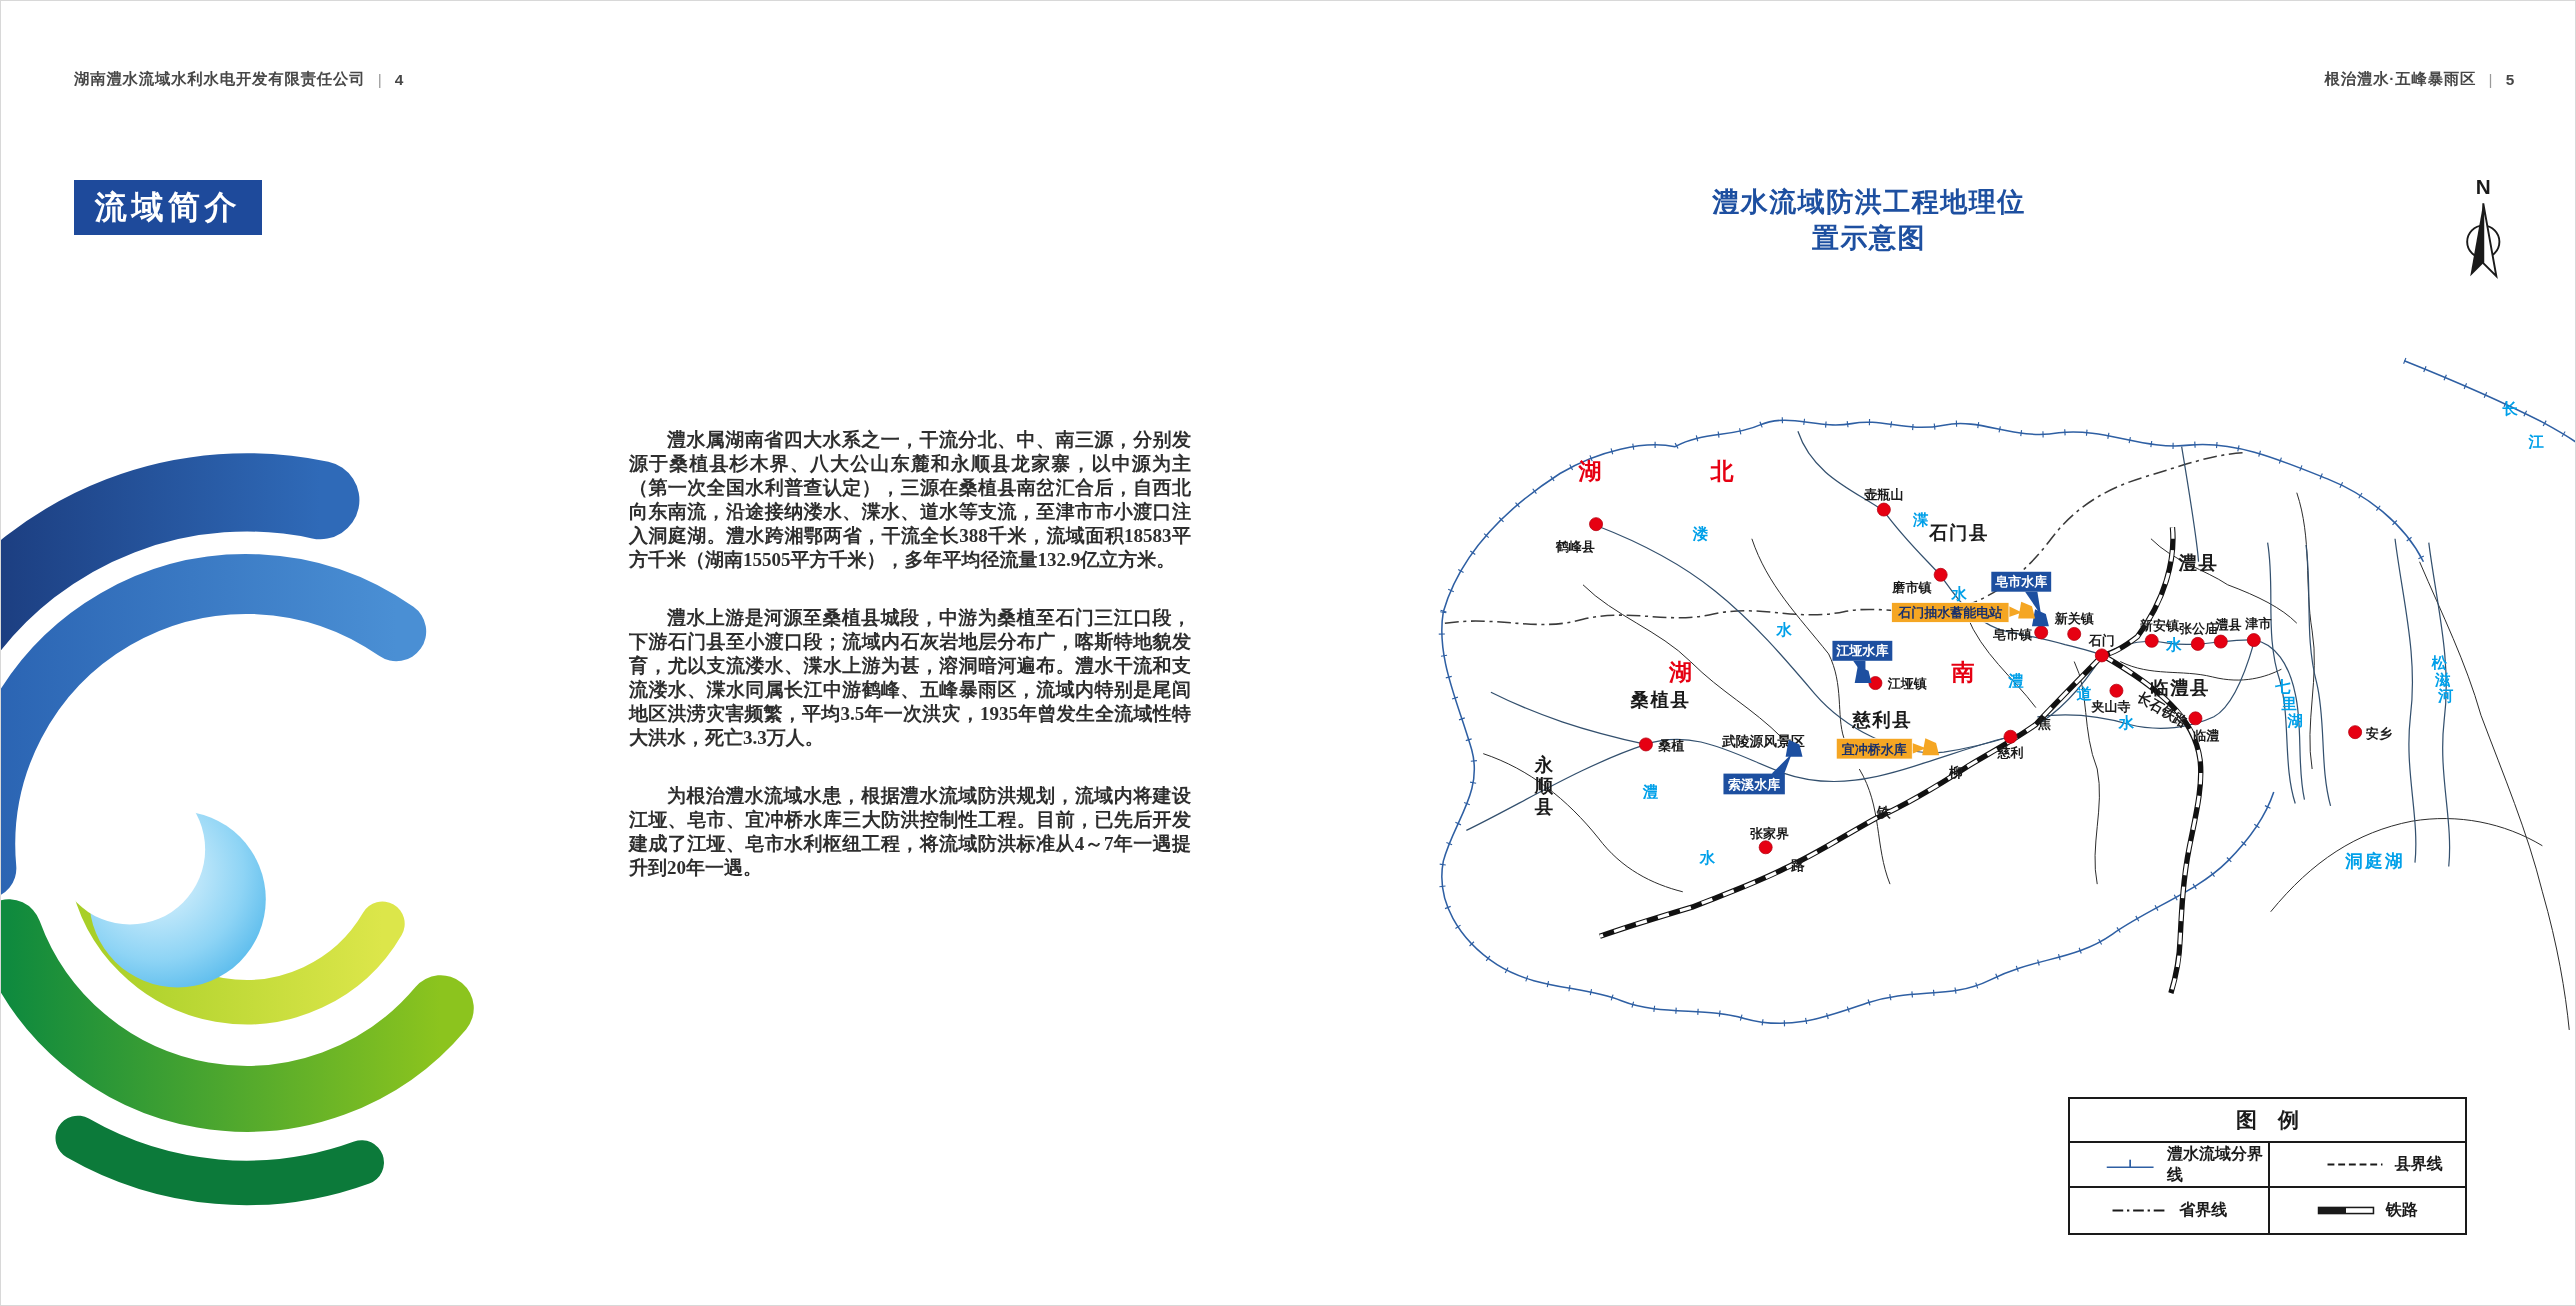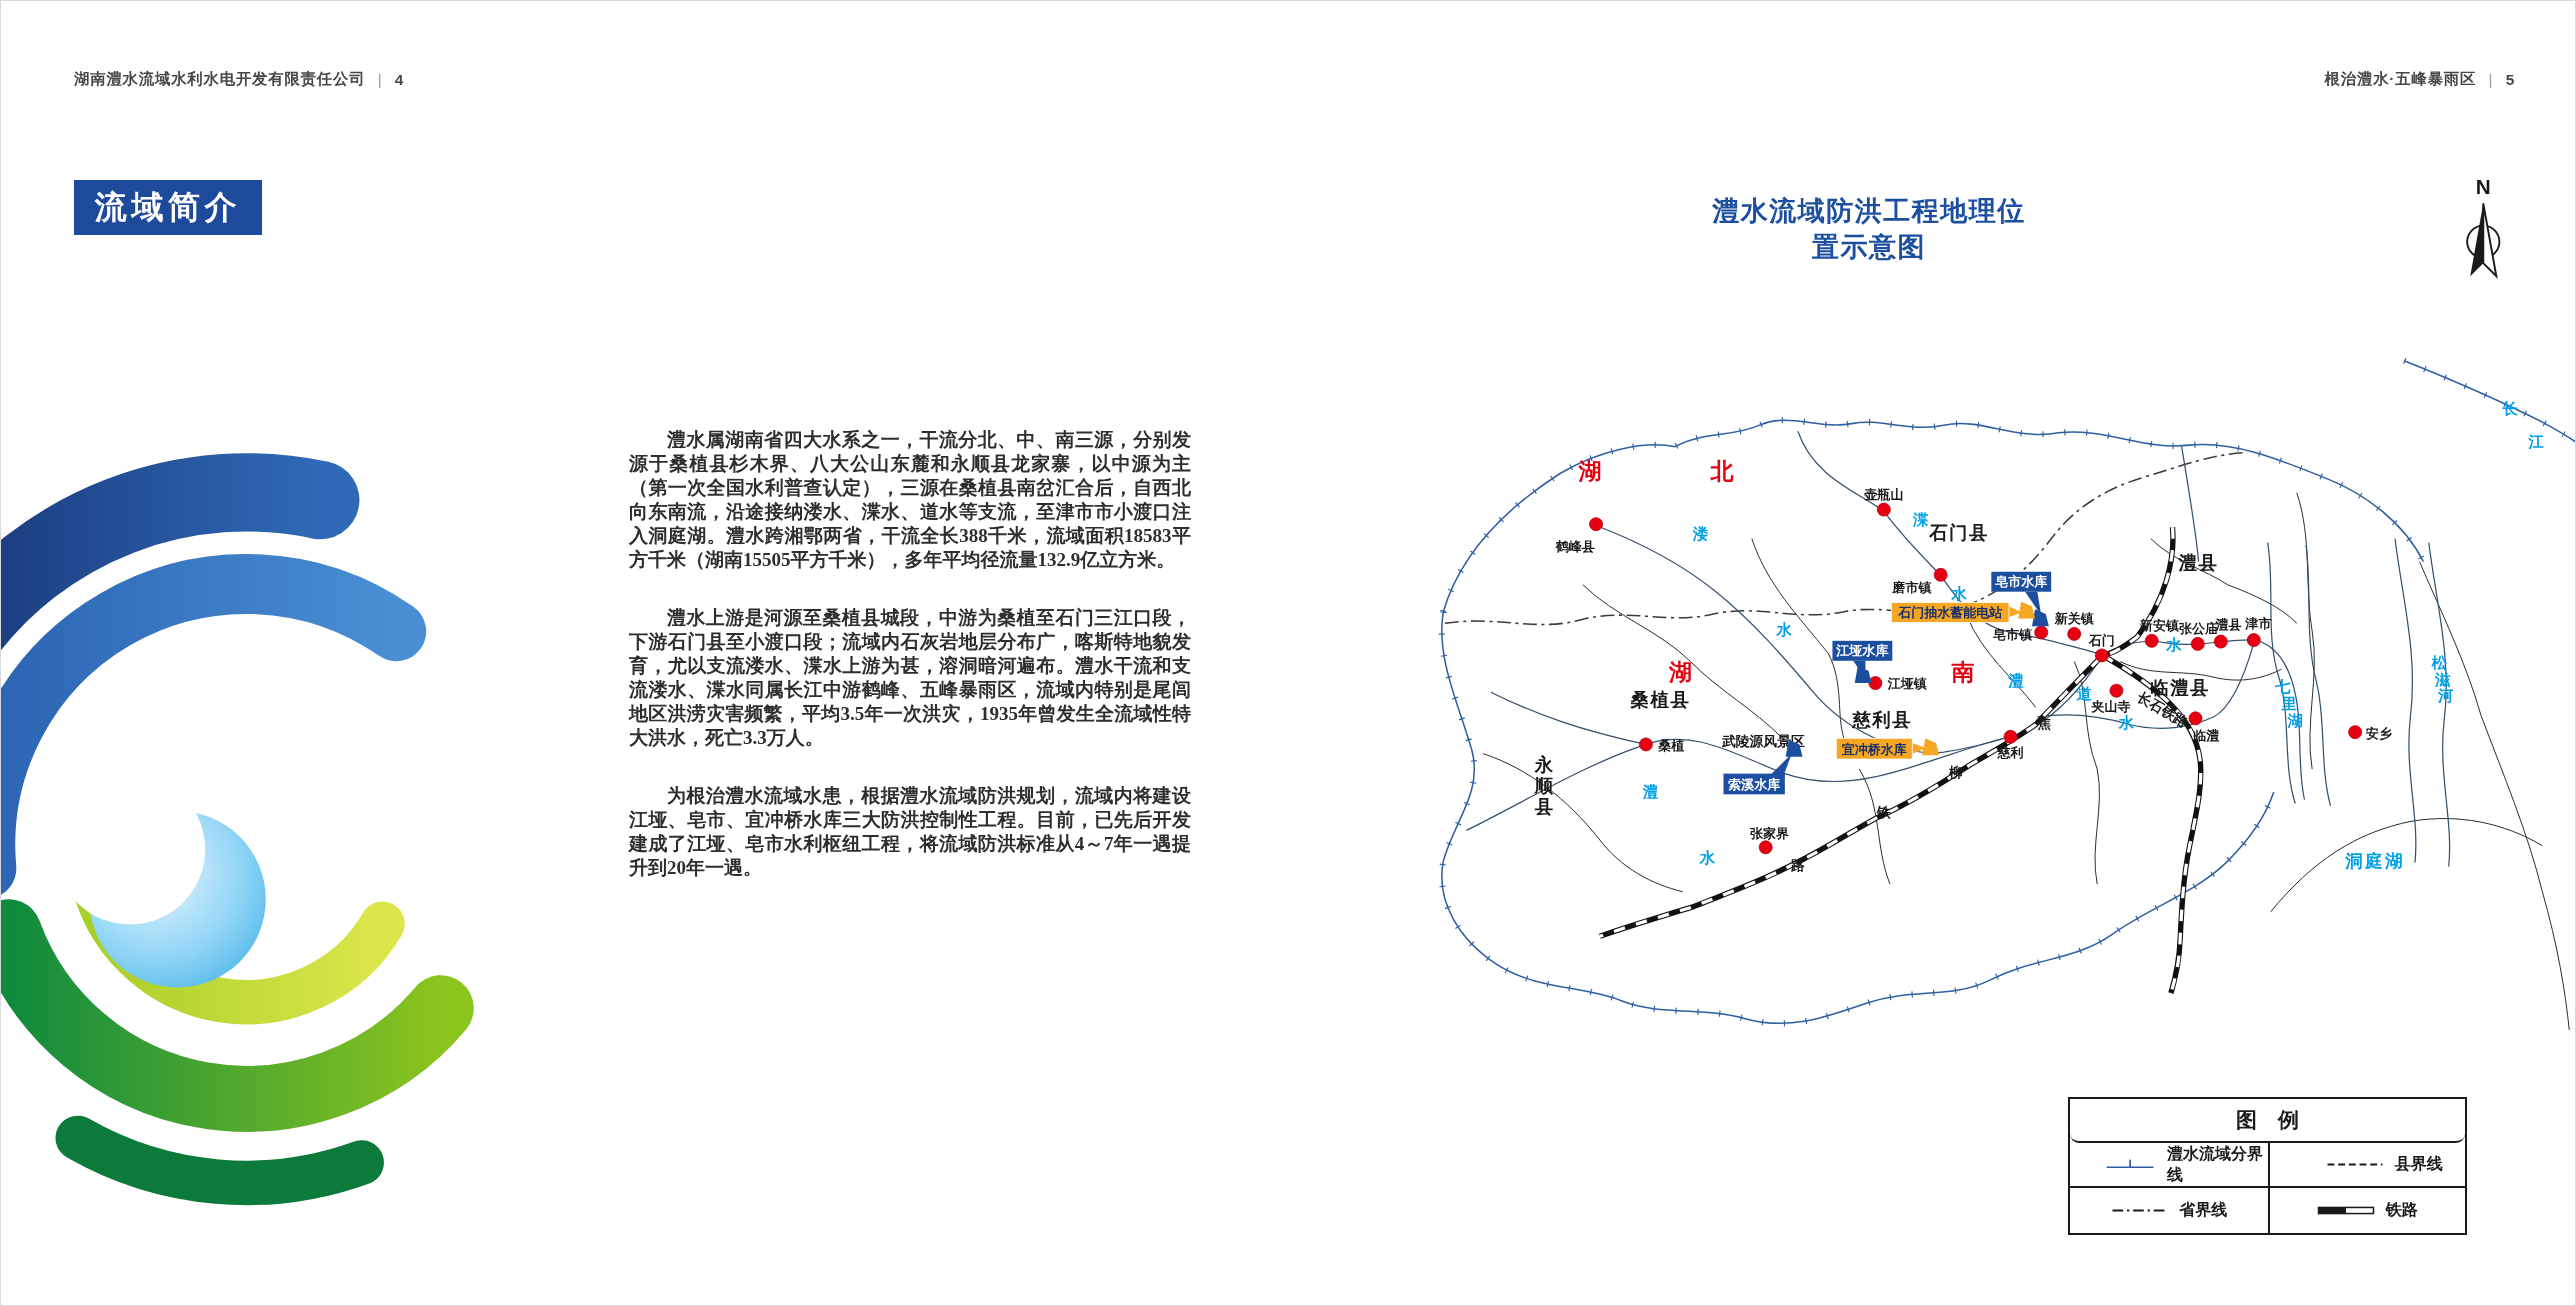--- a/index.html
+++ b/index.html
@@ -7,21 +7,21 @@
         font-family:"Liberation Sans","DejaVu Sans",sans-serif;border:0.8px solid #d8d8d8;box-sizing:border-box;}
   .hdr{position:absolute;top:68px;font-size:15.4px;font-weight:bold;color:#474747;letter-spacing:0.8px;display:flex;align-items:center;gap:12.3px;}
   .hdr-left{left:73px;}
   .hdr-right{right:60px;}
   .hdr .sep{color:#9a9a9a;font-weight:normal;}
   .sec-box{position:absolute;left:73px;top:179px;width:188px;height:55px;background:#1e4a9b;color:#fff;
            display:flex;align-items:center;justify-content:center;font-size:32px;font-weight:bold;letter-spacing:4.6px;}
   .bodytext{position:absolute;left:628px;top:427px;width:562px;font-size:19px;line-height:24px;font-weight:bold;
             color:#2e2e2e;text-align:justify;font-family:"Liberation Serif","DejaVu Serif",serif;}
   .bodytext p{margin:0 0 34px 0;text-indent:2em;}
-  .map-title{position:absolute;left:1699px;top:192px;width:338px;text-align:center;font-size:27px;font-weight:bold;
+  .map-title{position:absolute;left:1699px;top:183px;width:338px;text-align:center;font-size:27px;font-weight:bold;
              color:#1d4fa0;letter-spacing:1.5px;}
   #logo-svg{position:absolute;left:0;top:399px;width:614px;height:891px;}
   #map-svg{position:absolute;left:1344px;top:154px;width:1232px;height:921px;}
   
   .prov{font-size:30px;font-weight:bold;fill:#e60012;text-anchor:middle;letter-spacing:2px;}
   .county{font-size:24px;font-weight:bold;fill:#1a1a1a;text-anchor:middle;letter-spacing:2px;}
   .city{font-size:17px;font-weight:bold;fill:#1a1a1a;}
   .citydot{fill:#e60012;stroke:#b50010;stroke-width:1;}
   .water{font-size:20px;font-weight:bold;fill:#00a0e9;text-anchor:middle;}
   .lake{font-size:23px;letter-spacing:3px;}
@@ -40,21 +40,21 @@
   .countyline{fill:none;stroke:#2b2b2b;stroke-width:1.3;}
   .river{fill:none;stroke:#33506e;stroke-width:1.6;}
   .riverblue{fill:none;stroke:#2e5fa3;stroke-width:2;}
   .rail-base{fill:none;stroke:#111111;stroke-width:7;}
   .rail-dash{fill:none;stroke:#ffffff;stroke-width:4.2;stroke-dasharray:15 15;}
   .compass-line{fill:none;stroke:#1a1a1a;stroke-width:2.5;}
   .compass-n{font-size:27px;font-weight:bold;fill:#1a1a1a;text-anchor:middle;}
   
   .legend{position:absolute;left:2067px;top:1096px;width:399px;border:2.3px solid #1a1a1a;background:#fff;box-sizing:border-box;}
   .legend-title{height:42px;border-bottom:2.3px solid #1a1a1a;display:flex;align-items:center;justify-content:center;
-                font-size:21px;font-weight:bold;color:#1a1a1a;border-radius:9px;}
+                font-size:21px;font-weight:bold;color:#1a1a1a;}
   .legend-grid{display:grid;grid-template-columns:200px 1fr;}
   .legend-cell{height:45px;display:flex;align-items:center;justify-content:center;gap:10.7px;
                font-size:16px;font-weight:bold;color:#1a1a1a;box-sizing:border-box;}
   .legend-cell.r1{border-bottom:2.3px solid #1a1a1a;padding-left:34px;}
   .legend-cell.c1{border-right:2.3px solid #1a1a1a;}
 </style>
 </head>
 <body>
 
 <div class="page">

